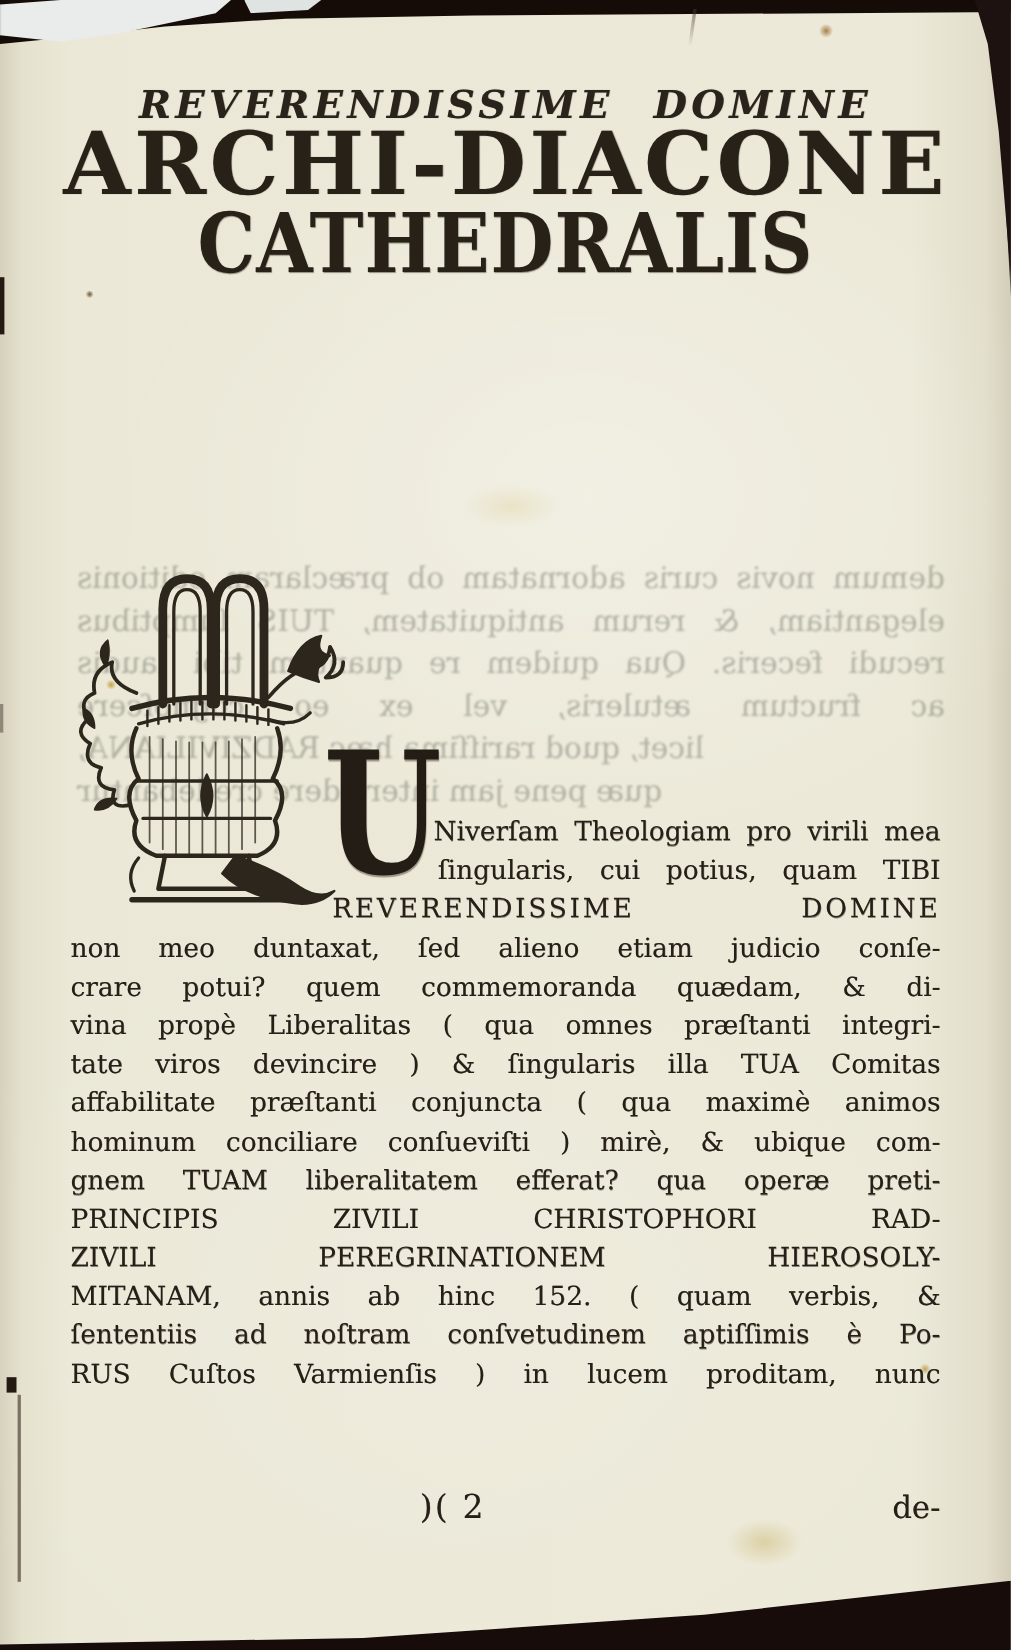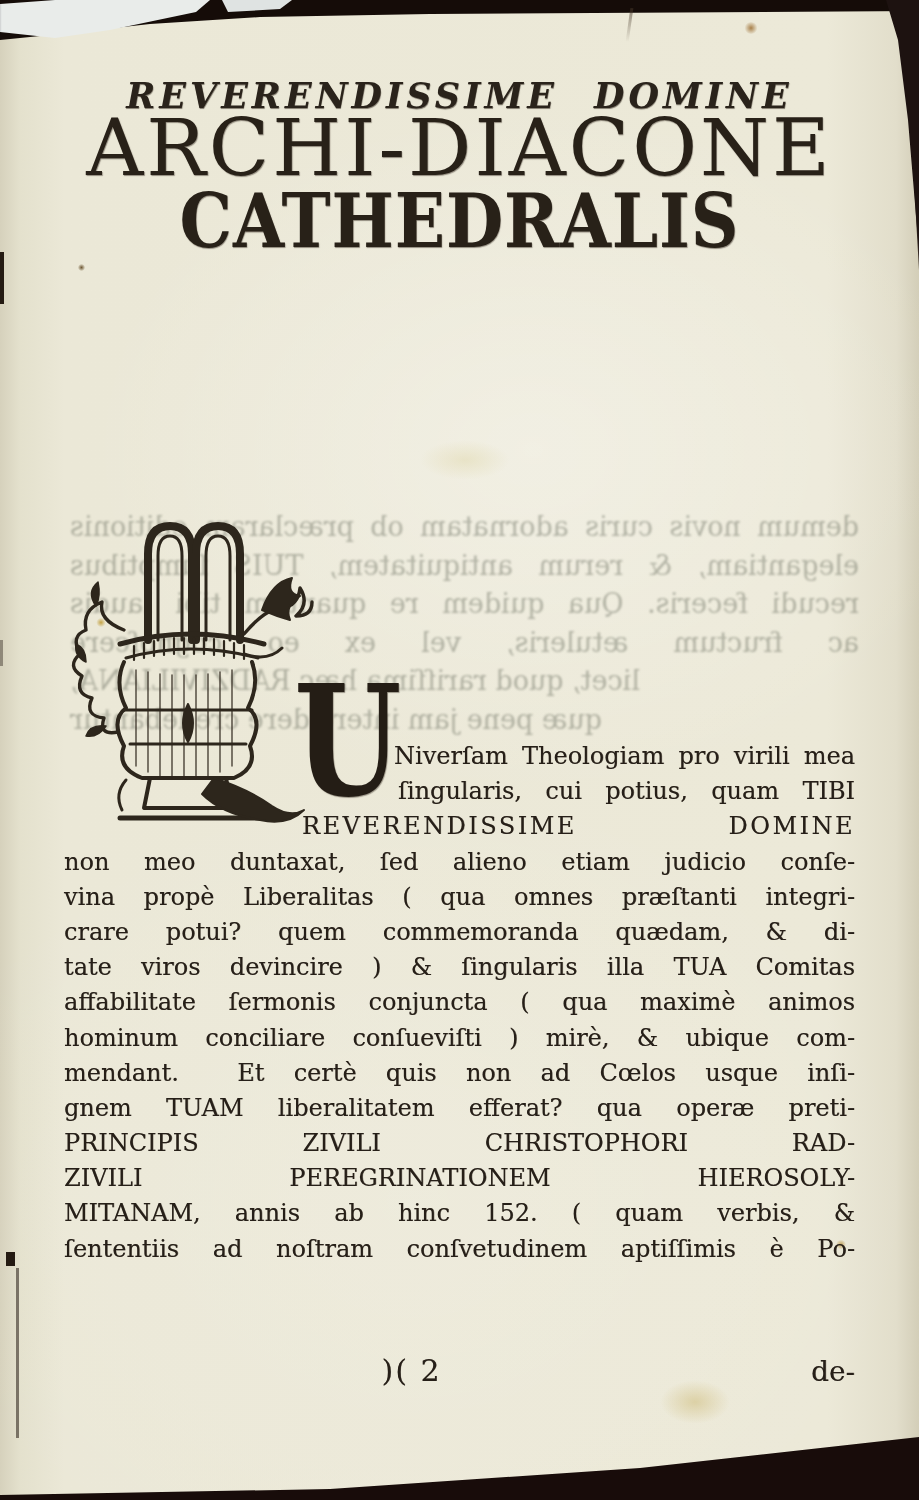--- a/index.html
+++ b/index.html
@@ -50,21 +50,21 @@
   .s7{left:420px;top:440px;width:90px;height:40px;background:radial-gradient(ellipse,#e0d8ad 0,rgba(224,216,173,0) 70%);opacity:.5;}
   
   .kicker{
     position:absolute;left:0;top:78px;width:919px;text-align:center;
     font-style:italic;font-weight:700;font-size:35px;line-height:1;
     letter-spacing:4px;word-spacing:20px;color:#2a231b;
     text-shadow:.4px .5px .7px rgba(35,25,15,.5);
   }
   .title1{
     position:absolute;left:0;top:109px;width:919px;text-align:center;
-    font-weight:400;font-size:79px;line-height:1;letter-spacing:3px;color:#282118;
+    font-weight:700;font-size:79px;line-height:1;letter-spacing:3px;color:#282118;
     text-shadow:.6px .8px 1px rgba(35,25,15,.45);
   }
   .title2{
     position:absolute;left:0;top:184px;width:919px;text-align:center;
     font-weight:700;font-size:75px;line-height:1;letter-spacing:1px;color:#282118;
     transform:scaleX(.88);transform-origin:50% 0;
     text-shadow:.6px .8px 1px rgba(35,25,15,.45);
   }
   
   .bleed{
@@ -178,31 +178,31 @@
   </g>
 </svg>
 
 <div class="dropcap">U</div>
 
 <div class="body-block" id="body-block">
     <div class="body-line"><span>Niverſam Theologiam pro virili mea</span></div>
     <div class="body-line"><span>ſingularis, cui potius, quam </span><span class="it">TIBI</span></div>
     <div class="body-line"><span>REVERENDISSIME DOMINE</span></div>
     <div class="body-line"><span>non meo duntaxat, ſed alieno etiam judicio conſe-</span></div>
+    <div class="body-line"><span>crare potui? quem commemoranda quædam, &amp; di-</span></div>
     <div class="body-line"><span>vina propè Liberalitas ( qua omnes præſtanti integri-</span></div>
-    <div class="body-line"><span>crare potui? quem commemoranda quædam, &amp; di-</span></div>
     <div class="body-line"><span>tate viros devincire ) &amp; ſingularis illa </span><span class="it">TUA</span><span> Comitas</span></div>
-    <div class="body-line"><span>affabilitate ſermonis conjuncta ( qua maximè animos</span></div>
+    <div class="body-line"><span>affabilitate præſtanti conjuncta ( qua maximè animos</span></div>
     <div class="body-line"><span>hominum conciliare conſueviſti ) mirè, &amp; ubique com-</span></div>
-    <div class="body-line"><span>mendant.&nbsp; Et certè quis non ad Cœlos usque inſi-</span></div>
     <div class="body-line"><span>gnem </span><span class="it">TUAM</span><span> liberalitatem efferat? qua operæ preti-</span></div>
     <div class="body-line"><span>PRINCIPIS ZIVILI CHRISTOPHORI RAD-</span></div>
     <div class="body-line"><span>ZIVILI PEREGRINATIONEM HIEROSOLY-</span></div>
     <div class="body-line"><span>MITANAM, annis ab hinc 152. ( quam verbis, &amp;</span></div>
     <div class="body-line"><span>ſententiis ad noſtram conſvetudinem aptiſſimis è Po-</span></div>
+    <div class="body-line"><span>RUS Cuſtos Varmienſis ) in lucem proditam, nunc</span></div>
   </div>
 
 <div class="footer-row">
   <span class="footer-spacer"></span>
   <span class="sig">)( 2</span>
   <span class="footer-spacer"></span>
   <span class="catch">de-</span>
 </div>
 
 </body></html>

